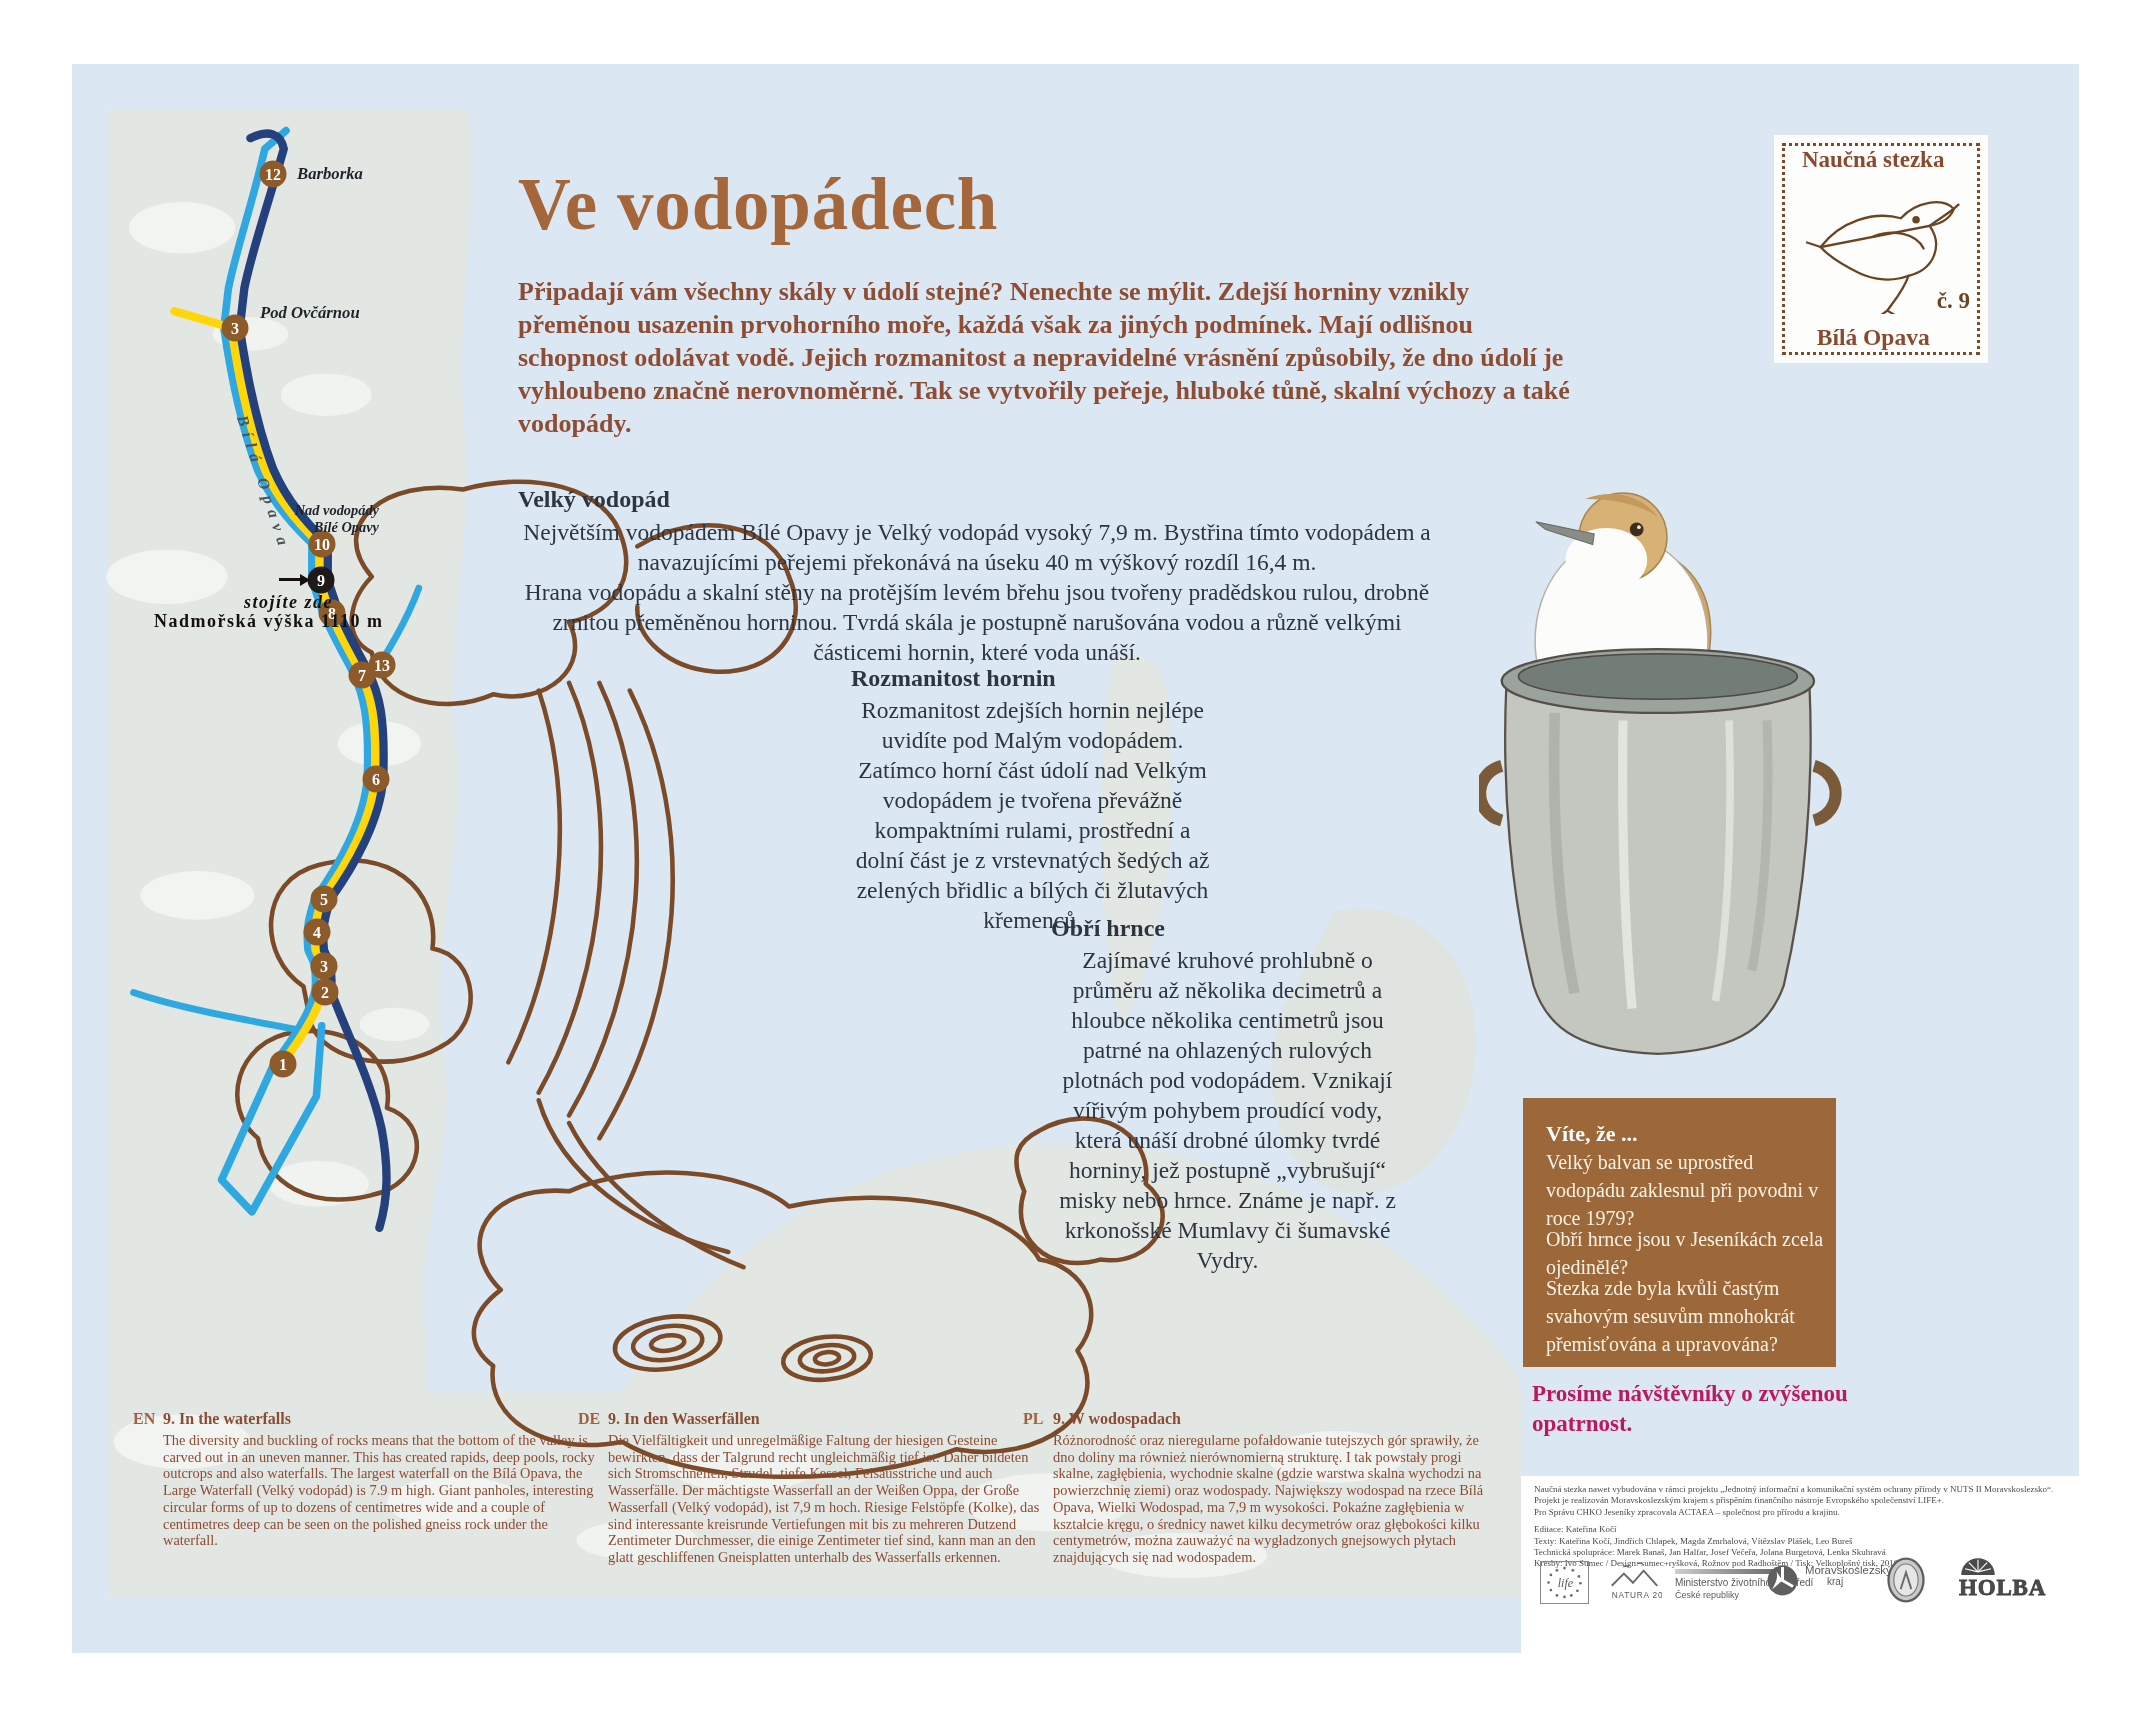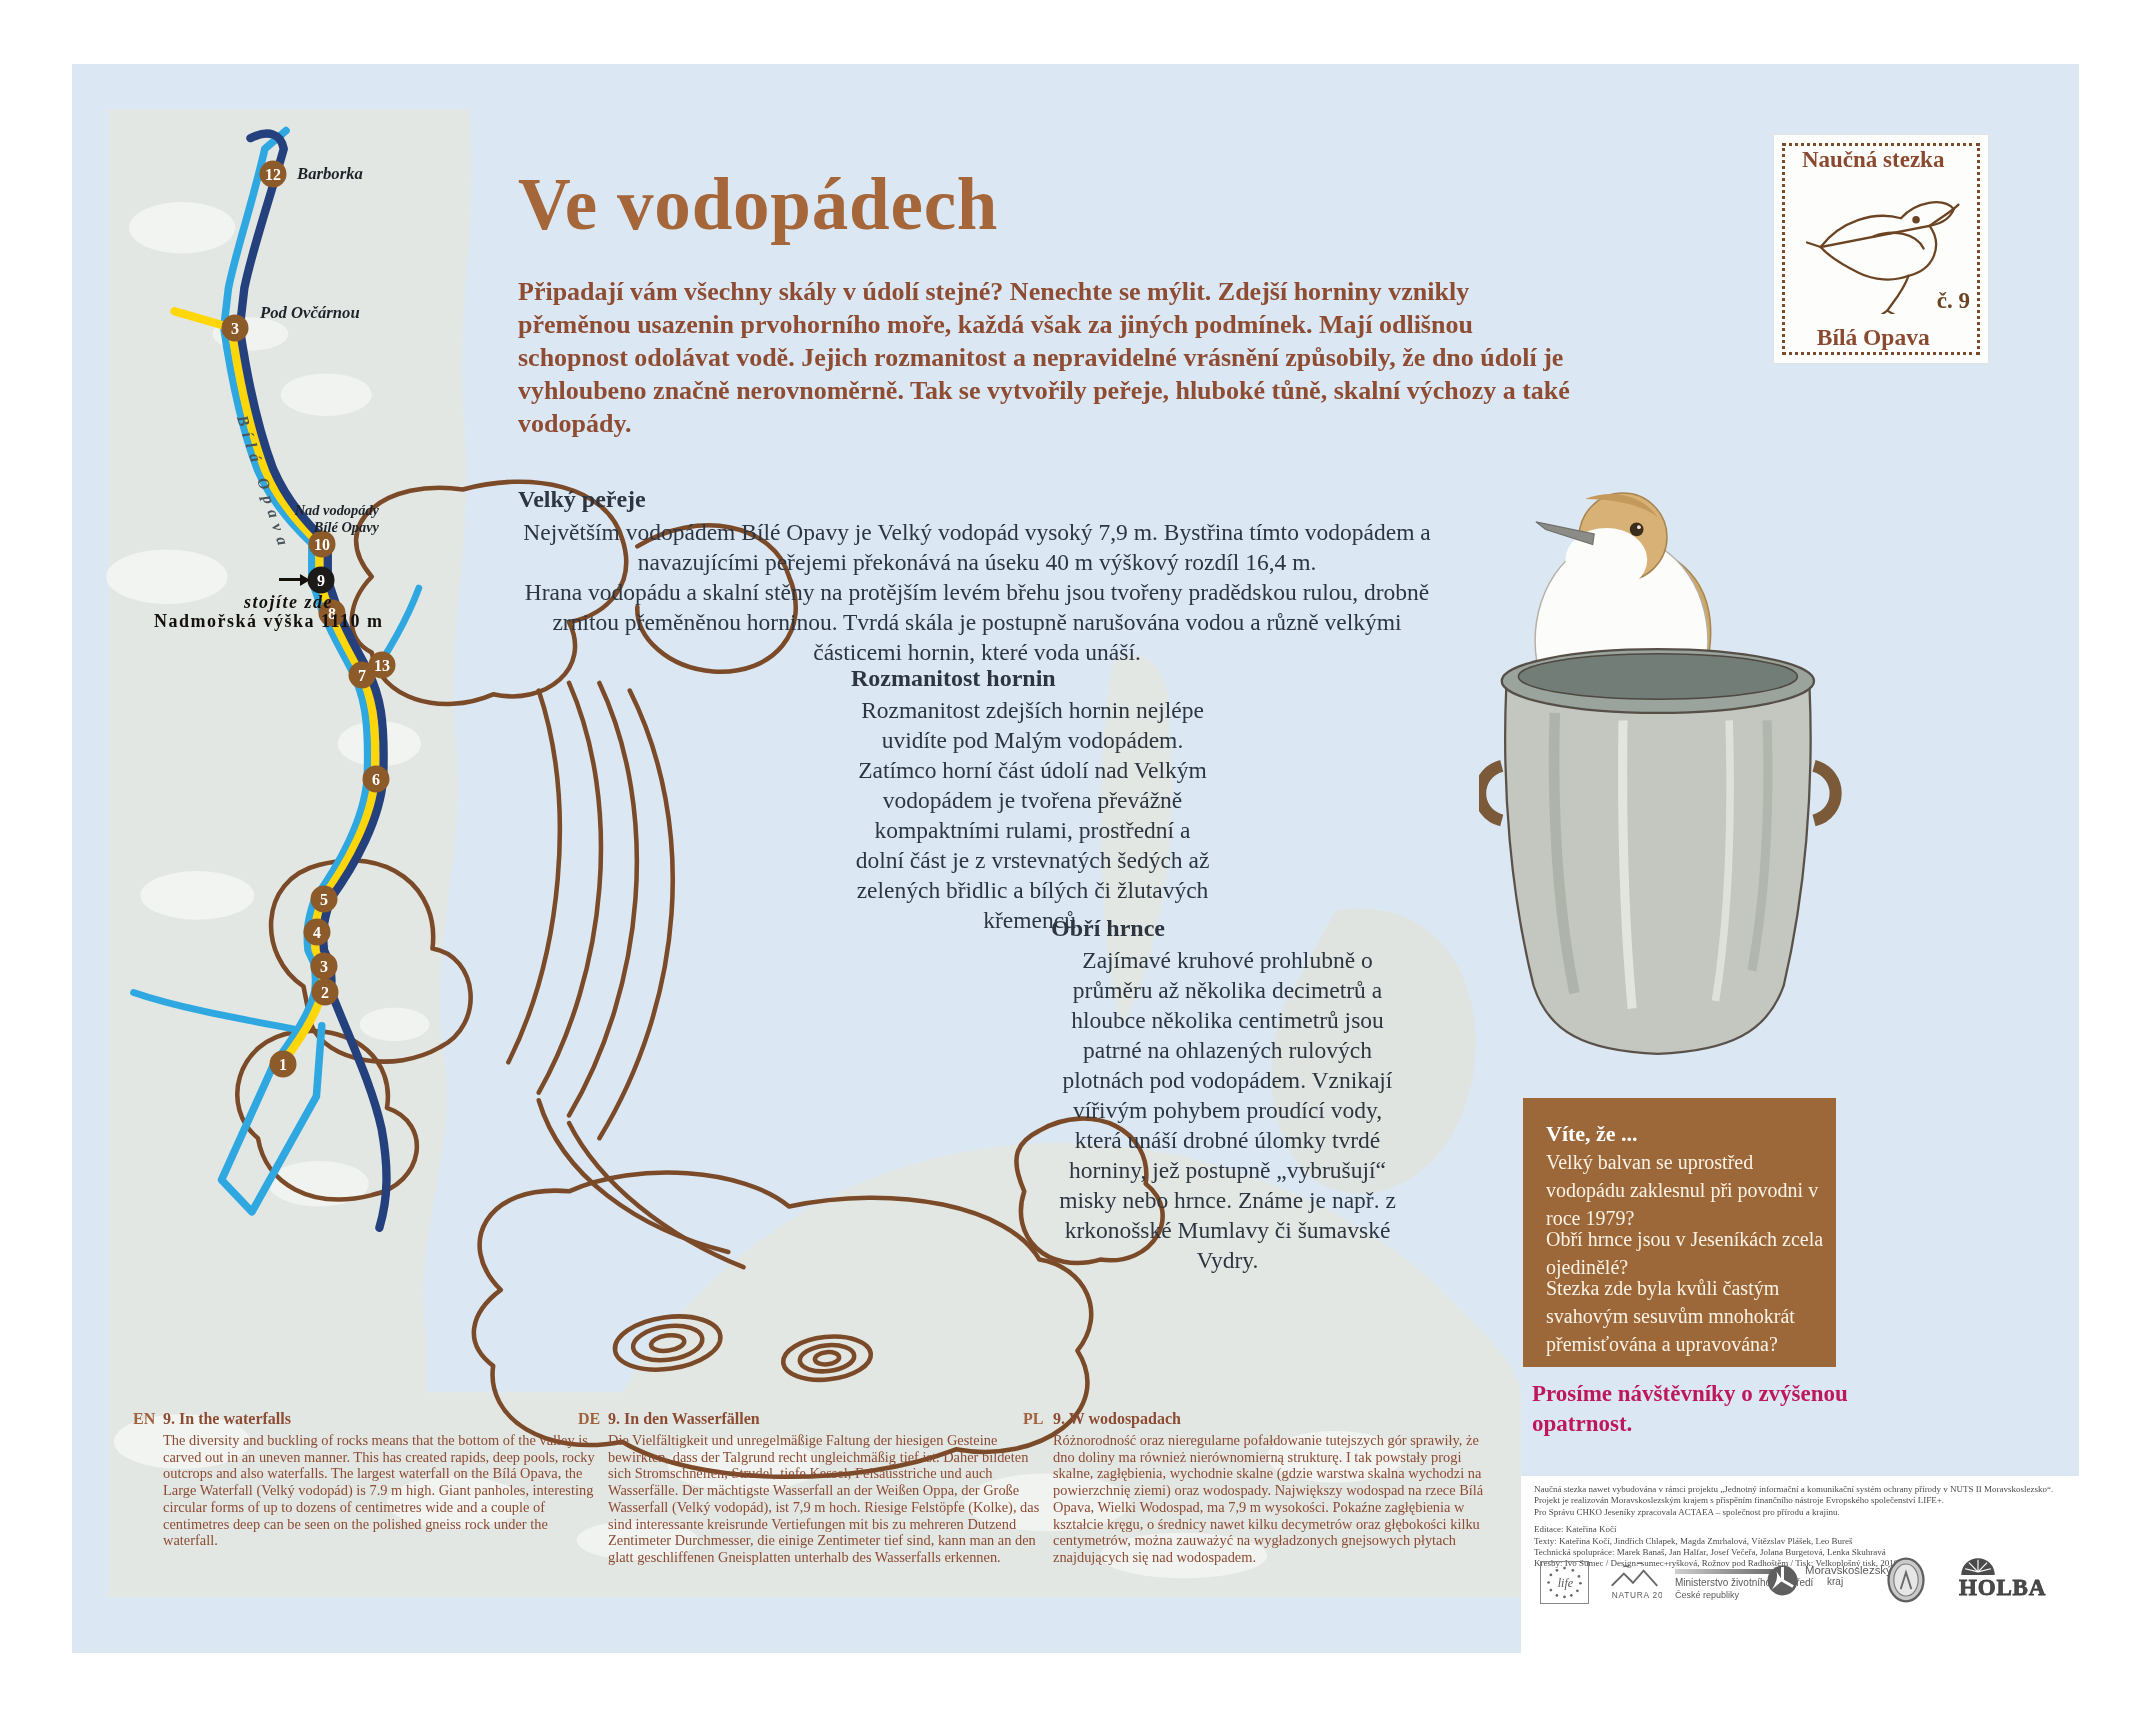--- a/index.html
+++ b/index.html
@@ -160,21 +160,21 @@
   </div>
   <div class="river-label" style="left:250px;top:413px;">Bílá Opava</div>
   <div class="arrow-line" style="left:279px;top:578px;"></div>
   <div class="arrow-head" style="left:300px;top:574px;"></div>
   <div class="map-note" style="left:244px;top:592px;font-style:italic;">stojíte zde</div>
   <div class="map-note" style="left:154px;top:611px;">Nadmořská výška 1110 m</div>
 
   <div class="abs title" style="left:518px;top:163px;">Ve vodopádech</div>
   <div class="abs intro" style="left:518px;top:275px;width:1070px;">Připadají vám všechny skály v údolí stejné? Nenechte se mýlit. Zdejší horniny vznikly přeměnou usazenin prvohorního moře, každá však za jiných podmínek. Mají odlišnou schopnost odolávat vodě. Jejich rozmanitost a nepravidelné vrásnění způsobily, že dno údolí je vyhloubeno značně nerovnoměrně. Tak se vytvořily peřeje, hluboké tůně, skalní výchozy a také vodopády.</div>
 
-  <div class="abs sec-head" style="left:518px;top:486px;">Velký peřeje</div>
+  <div class="abs sec-head" style="left:518px;top:486px;">Velký vodopád</div>
   <div class="abs sec-body" style="left:518px;top:517px;width:918px;">Největším vodopádem Bílé Opavy je Velký vodopád vysoký 7,9 m. Bystřina tímto vodopádem a navazujícími peřejemi překonává na úseku 40 m výškový rozdíl 16,4 m.
 Hrana vodopádu a skalní stěny na protějším levém břehu jsou tvořeny pradědskou rulou, drobně zrnitou přeměněnou horninou. Tvrdá skála je postupně narušována vodou a různě velkými částicemi hornin, které voda unáší.</div>
 
   <div class="abs sec-head" style="left:851px;top:665px;">Rozmanitost hornin</div>
   <div class="abs sec-body" style="left:851px;top:695px;width:363px;">Rozmanitost zdejších hornin nejlépe uvidíte pod Malým vodopádem. Zatímco horní část údolí nad Velkým vodopádem je tvořena převážně kompaktními rulami, prostřední a dolní část je z vrstevnatých šedých až zelených břidlic a bílých či žlutavých křemenců.</div>
 
   <div class="abs sec-head" style="left:1051px;top:915px;">Obří hrnce</div>
   <div class="abs sec-body" style="left:1051px;top:945px;width:353px;">Zajímavé kruhové prohlubně o průměru až několika decimetrů a hloubce několika centimetrů jsou patrné na ohlazených rulových plotnách pod vodopádem. Vznikají vířivým pohybem proudící vody, která unáší drobné úlomky tvrdé horniny, jež postupně „vybrušují“ misky nebo hrnce. Známe je např. z krkonošské Mumlavy či šumavské Vydry.</div>
 
   <div class="stamp">

